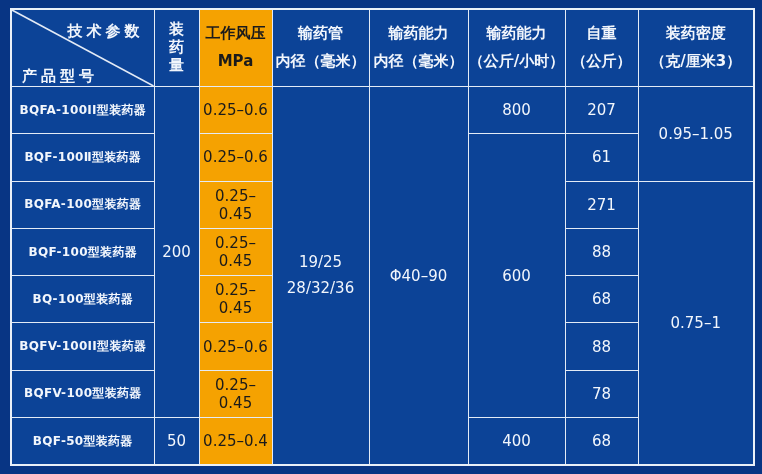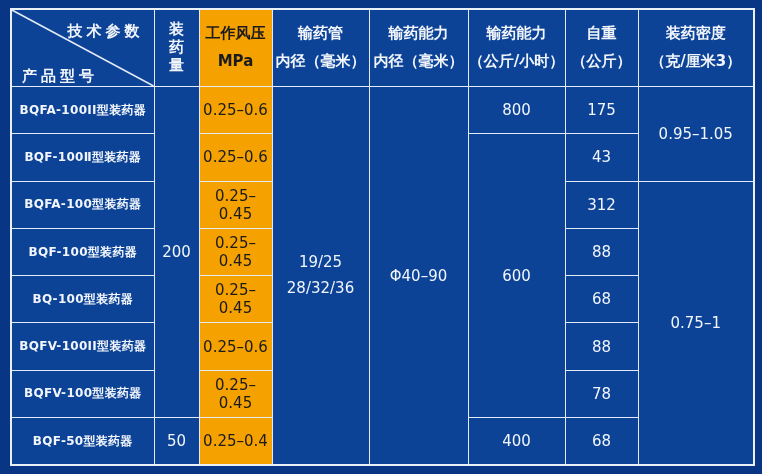--- a/index.html
+++ b/index.html
@@ -104,35 +104,35 @@
     <tr class="bodyrow">
       <td class="model">BQFA-100II型装药器</td>
       <td rowspan="7">200</td>
       <td class="orange">0.25–0.6</td>
       <td rowspan="8" class="two-line">
         <div>19/25</div>
         <div>28/32/36</div>
       </td>
       <td rowspan="8">Φ40–90</td>
       <td>800</td>
-      <td>175</td>
+      <td>207</td>
       <td rowspan="2">0.95–1.05</td>
     </tr>
 
     <tr class="bodyrow">
       <td class="model">BQF-100Ⅱ型装药器</td>
       <td class="orange">0.25–0.6</td>
       <td rowspan="6">600</td>
-      <td>43</td>
+      <td>61</td>
     </tr>
 
     <tr class="bodyrow">
       <td class="model">BQFA-100型装药器</td>
       <td class="orange">0.25–0.45</td>
-      <td>312</td>
+      <td>271</td>
       <td rowspan="6">0.75–1</td>
     </tr>
 
     <tr class="bodyrow">
       <td class="model">BQF-100型装药器</td>
       <td class="orange">0.25–0.45</td>
       <td>88</td>
     </tr>
 
     <tr class="bodyrow">

